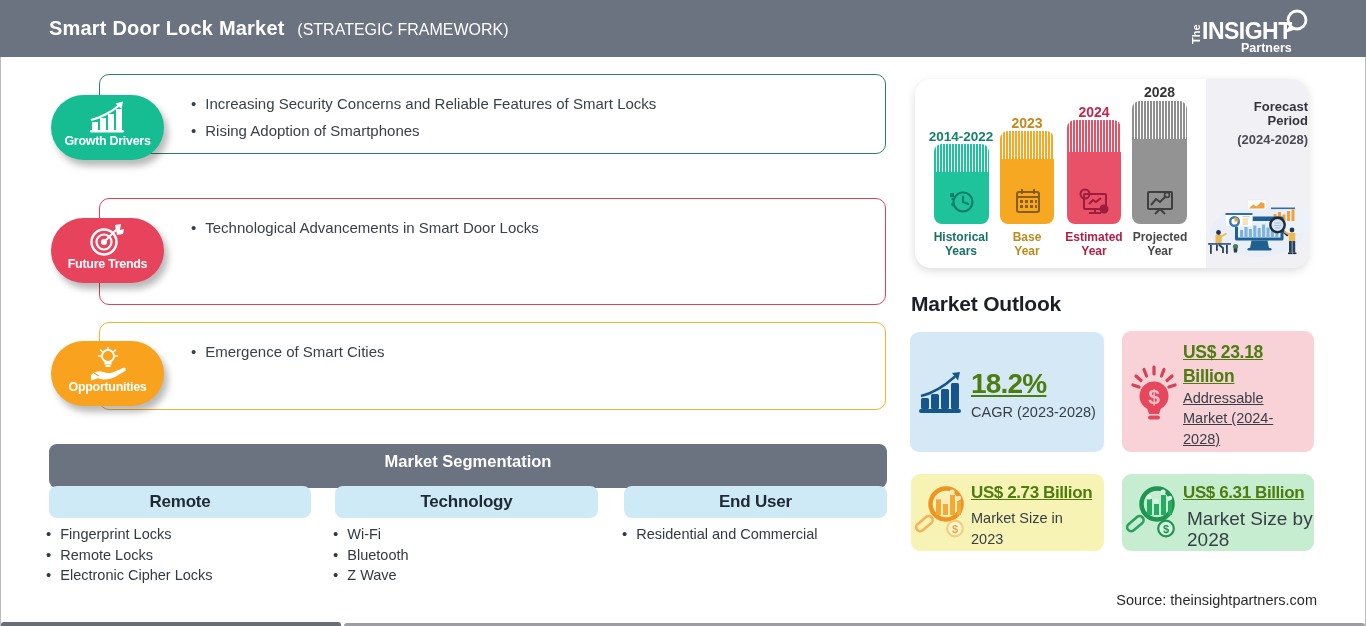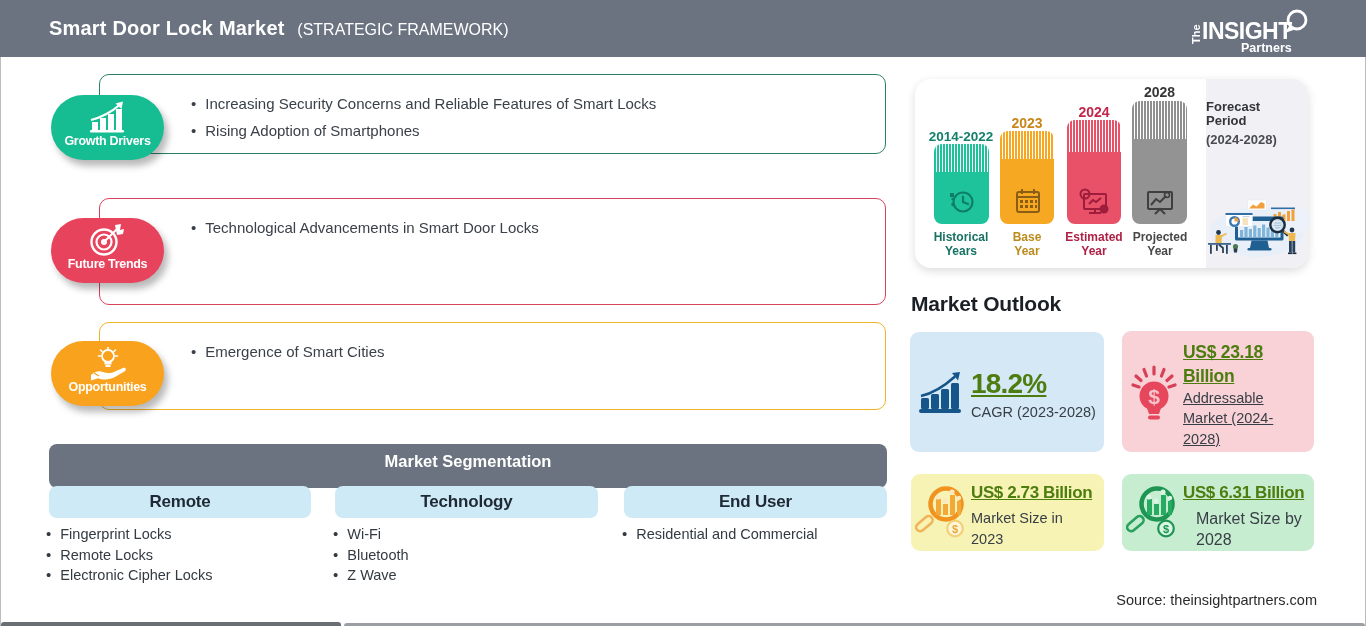--- a/index.html
+++ b/index.html
@@ -29,21 +29,21 @@
   .seghead { position:absolute; top:486px; height:32px; background:#cdeaf6; border-radius:8px;
     text-align:center; line-height:32px; font-size:17px; font-weight:bold; color:#1f2933; letter-spacing:-0.2px; }
   .seglist { position:absolute; list-style:none; }
   .seglist li { font-size:14.5px; color:#333a41; line-height:20.7px; }
   .seglist li::before { content:"•"; margin-right:9px; font-size:15px; }
   
   .chartcard { position:absolute; left:915px; top:79px; width:393px; height:189px; background:#fff;
     border-radius:16px; box-shadow:0 3px 10px rgba(0,0,0,0.14); }
   .fpanel { position:absolute; left:1206px; top:79px; width:102px; height:189px; background:#f1f1f5;
     border-radius:0 16px 16px 0; }
-  .fpanel .ft { position:absolute; left:0; right:0; text-align:left; font-weight:bold; color:#33333b; }
+  .fpanel .ft { position:absolute; left:0; right:0; text-align:right; font-weight:bold; color:#33333b; }
   .bar { position:absolute; border-radius:8px; overflow:hidden; }
   .bar .stripes { position:absolute; left:0; right:0; top:0; }
   .bar .solid { position:absolute; left:0; right:0; bottom:0; }
   .yearlab { position:absolute; font-weight:bold; font-size:14px; text-align:center; }
   .botlab { position:absolute; font-weight:bold; font-size:12px; text-align:center; line-height:13.5px; }
   
   .mo-head { position:absolute; left:911px; top:292px; font-size:21px; font-weight:bold; color:#1b2026; letter-spacing:-0.2px;}
   .mocard { position:absolute; border-radius:9px; }
   .mocard .big { position:absolute; font-weight:bold; color:#4d7c0f; white-space:nowrap;text-decoration:underline; }
   .mocard .sub { position:absolute; color:#383e46; white-space:nowrap; }
@@ -362,18 +362,18 @@
       <circle cx="27" cy="18" r="2.6"></circle>
         <circle cx="34" cy="22" r="2.6"></circle>
         <circle cx="41" cy="13" r="2.6"></circle>
         <circle cx="48" cy="19" r="2.2"></circle>
     </g>
     <rect x="4" y="41" width="19" height="8" rx="4" transform="rotate(-40 13 45)" fill="none" stroke="#2aa05e" stroke-width="2.6"></rect>
     <circle cx="44" cy="49.5" r="7.8" fill="#d9f6e3" stroke="#1e9552" stroke-width="2.2"></circle>
     <text x="44" y="53.5" text-anchor="middle" font-size="11" font-weight="bold" fill="#1e9552" font-family="Liberation Sans">$</text>
   </svg>
   <div class="big" style="left:61px; top:9px; font-size:17px; letter-spacing:-0.4px;">US$ 6.31 Billion</div>
-  <div class="sub" style="left:74px; top:34px; font-size:16px; line-height:21px;">Market Size by<br>2028</div>
+  <div class="sub" style="left:65px; top:34px; font-size:19px; line-height:21px;">Market Size by<br>2028</div>
 </div>
 
 <div class="source">Source: theinsightpartners.com</div>
 <div class="botbar1"></div>
 <div class="botbar2"></div>
 
 </body></html>

